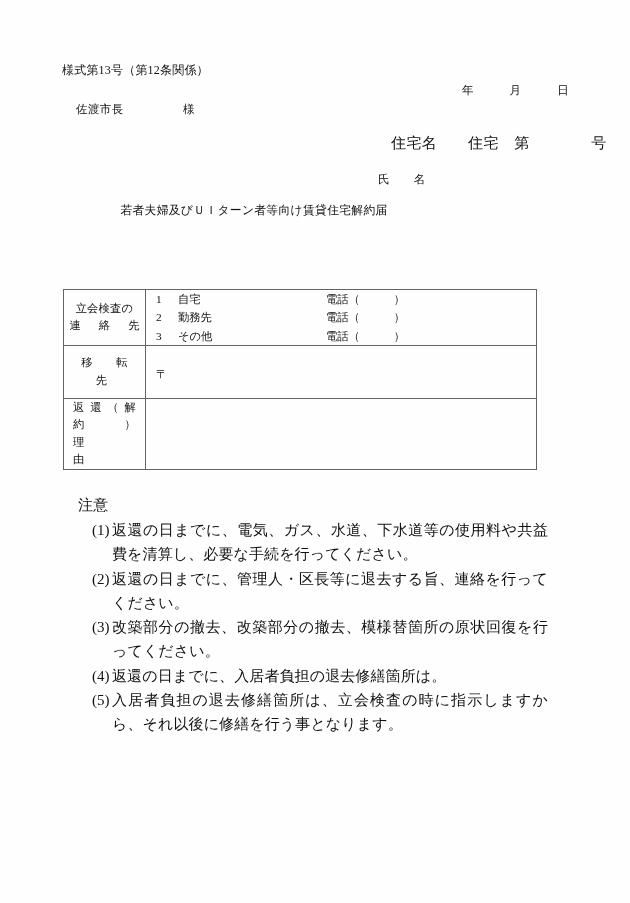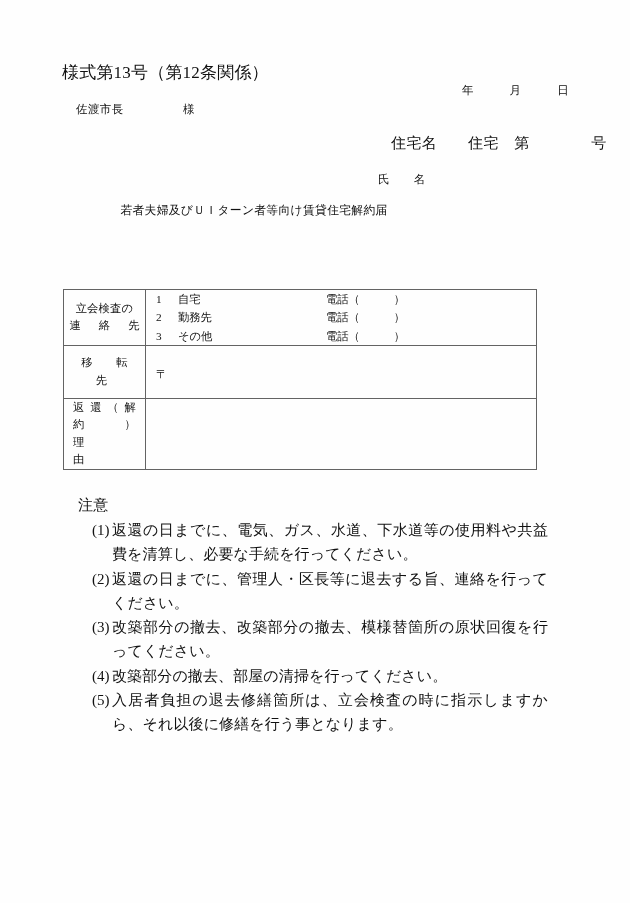--- a/index.html
+++ b/index.html
@@ -22,21 +22,21 @@
     inset: 0;
     background: #fefefe;
   }
 
   
   .abs { position: absolute; white-space: pre; line-height: 1; }
 
   
   .form-no {
     left: 62px; top: 64px;
-    font-size: 17px;
+    font-size: 12px;
     letter-spacing: 0.2px;
   }
   .date-line {
     left: 462px; top: 85px;
     font-size: 11.5px;
     letter-spacing: 0.4px;
   }
   .addressee {
     left: 76px; top: 104px;
     font-size: 11.5px;
@@ -237,21 +237,21 @@
     <div class="note-item">
       <span class="note-marker">(2)</span>
       <span class="note-text">返還の日までに、管理人・区長等に退去する旨、連絡を行ってください。</span>
     </div>
     <div class="note-item">
       <span class="note-marker">(3)</span>
       <span class="note-text">改築部分の撤去、改築部分の撤去、模様替箇所の原状回復を行ってください。</span>
     </div>
     <div class="note-item">
       <span class="note-marker">(4)</span>
-      <span class="note-text">改築部分の撤去、部屋の清掃を行ってください。</span>
+      <span class="note-text">返還の日までに、入居者負担の退去修繕箇所は。</span>
     </div>
     <div class="note-item">
       <span class="note-marker">(5)</span>
       <span class="note-text">入居者負担の退去修繕箇所は、立会検査の時に指示しますから、それ以後に修繕を行う事となります。</span>
     </div>
   </div>
 
 </div>
 
 </body></html>

